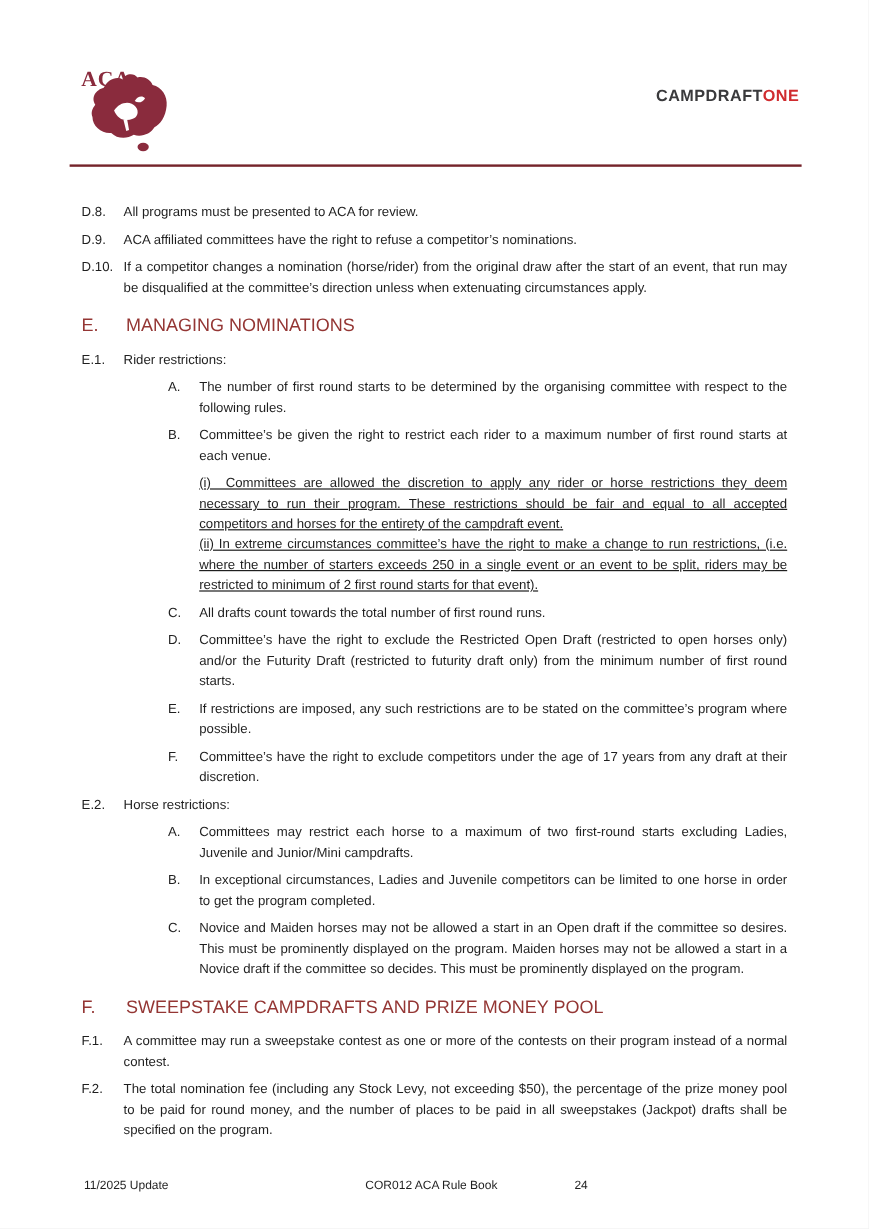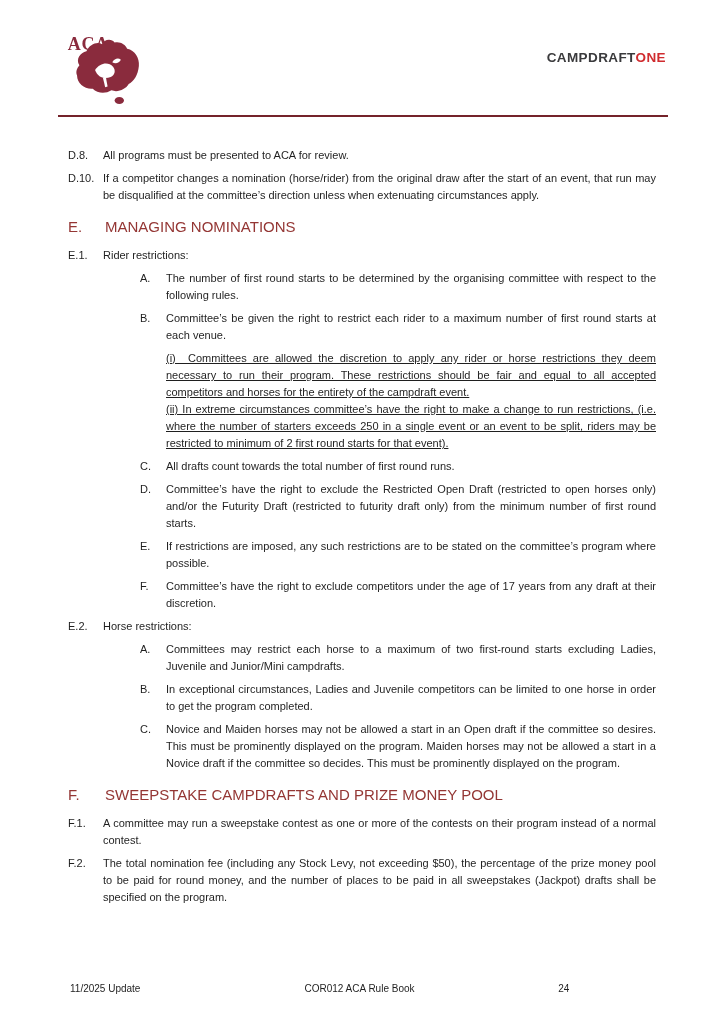--- a/index.html
+++ b/index.html
@@ -13,21 +13,21 @@
   *{box-sizing:border-box;margin:0;padding:0;}
   html,body{background:#e8e8e8;}
   .page{
     width:724px;height:1024px;background:#ffffff;position:relative;
     margin:0 auto;overflow:hidden;
     font-family:"Liberation Sans",sans-serif;color:var(--body-ink);
   }
   
   header{
     display:flex;justify-content:space-between;align-items:flex-start;
-    padding:34px 58px 0 66px;
+    padding:56px 58px 0 66px;
   }
   .aca-logo{width:80px;height:72px;}
   .brand{display:flex;flex-direction:row;align-items:center;width:120px;margin-top:2px;}
   .brand-icon{width:40px;height:40px;}
   .wordmark{
     margin-top:3px;font-size:13.5px;font-weight:700;letter-spacing:.4px;
     color:var(--brand-dark);white-space:nowrap;
   }
   .wordmark .accent{color:var(--brand-red);}
   .divider{height:2px;background:var(--divider);margin:9px 56px 0 58px;}
@@ -47,21 +47,21 @@
     font-size:15px;line-height:20px;margin:13px 0 10px 0;
   }
   .sec-num{flex:none;width:37px;}
   
   footer{
     position:absolute;left:70px;right:75px;bottom:30px;
     display:flex;font-size:10px;color:var(--body-ink);
   }
   footer .f-left{flex:1;text-align:left;}
   footer .f-center{flex:1.4;text-align:center;}
-  footer .f-right{flex:1;text-align:center;}
+  footer .f-right{flex:1;text-align:left;}
 </style>
 </head>
 <body>
 
 <div class="page">
 
   <header>
 
     <svg class="aca-logo" viewBox="0 0 100 92" xmlns="http://www.w3.org/2000/svg" aria-hidden="true">
       <text x="1" y="20" font-size="23" font-weight="700" letter-spacing="1" fill="var(--logo-maroon)" font-family="Liberation Serif, serif">ACA</text>
@@ -97,20 +97,26 @@
   <div class="divider"></div>
 
   <main>
       <div class="rule">
         <span class="r-num">D.8.</span>
         <div class="r-text">
           <p class="para">All programs must be presented to ACA for review.</p>
         </div>
       </div>
       <div class="rule">
+        <span class="r-num">D.9.</span>
+        <div class="r-text">
+          <p class="para">ACA affiliated committees have the right to refuse a competitor’s nominations.</p>
+        </div>
+      </div>
+      <div class="rule">
         <span class="r-num">D.10.</span>
         <div class="r-text">
           <p class="para">If a competitor changes a nomination (horse/rider) from the original draw after the start of an event, that run may be disqualified at the committee’s direction unless when extenuating circumstances apply.</p>
         </div>
       </div>
       <div class="section-heading">
         <span class="sec-num">E.</span>
         <span class="sec-title">MANAGING NOMINATIONS</span>
       </div>
       <div class="rule">

